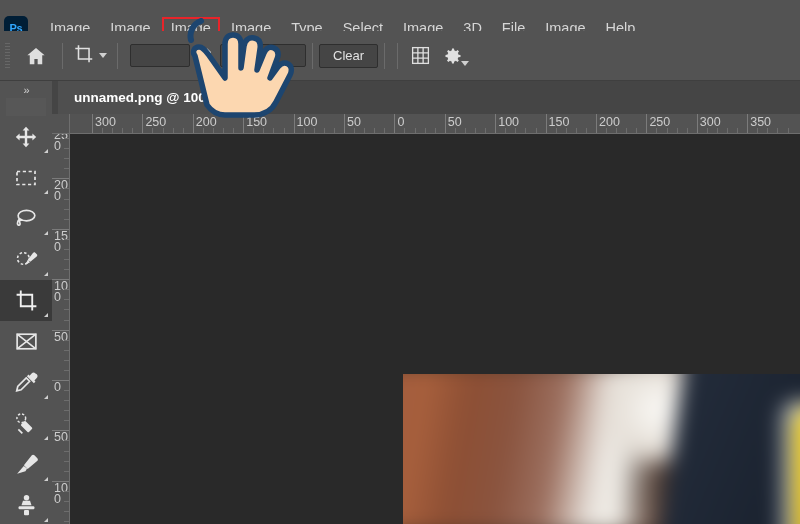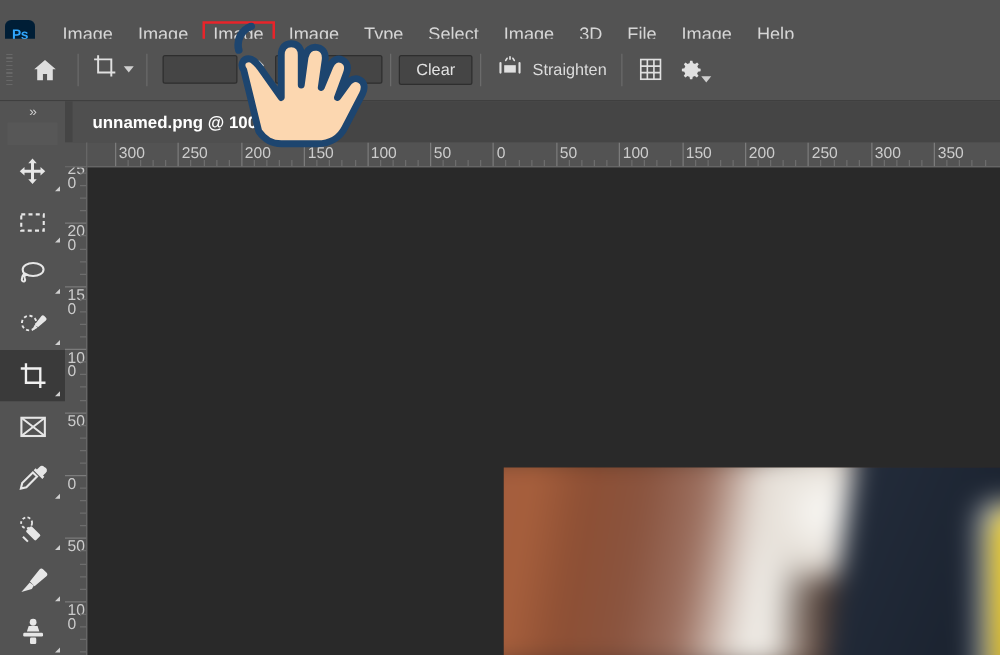--- a/index.html
+++ b/index.html
@@ -243,30 +243,20 @@
     </div>
 
     <div class="field ratio-input-b"></div>
 
     <div class="vsep"></div>
 
     <div class="btn">Clear</div>
 
     <div class="vsep"></div>
 
-    <div class="straighten-group">
-      <span>
-        <svg width="22" height="20" viewBox="0 0 26 22" fill="none" stroke="#e0e0e0" stroke-width="1.6" stroke-linecap="round">
-          <path d="M4 8v9M22 8v9" stroke-width="2"></path>
-          <rect x="7.5" y="10" width="11" height="7" fill="#e0e0e0" stroke="none"></rect>
-          <path d="M9 5.5l1.2-2M13 4.2V2M17 5.5l-1.2-2"></path>
-        </svg>
-      </span>
-      <span class="straighten-label">Straighten</span>
-    </div>
 
     <div class="vsep"></div>
 
     <div class="ob-icon" style="width:32px;height:32px">
       <svg width="21" height="21" viewBox="0 0 24 24" fill="none" stroke="#e0e0e0" stroke-width="1.5">
         <rect x="3" y="3" width="18" height="18"></rect>
         <path d="M9 3v18M15 3v18M3 9h18M3 15h18"></path>
       </svg>
     </div>
 

